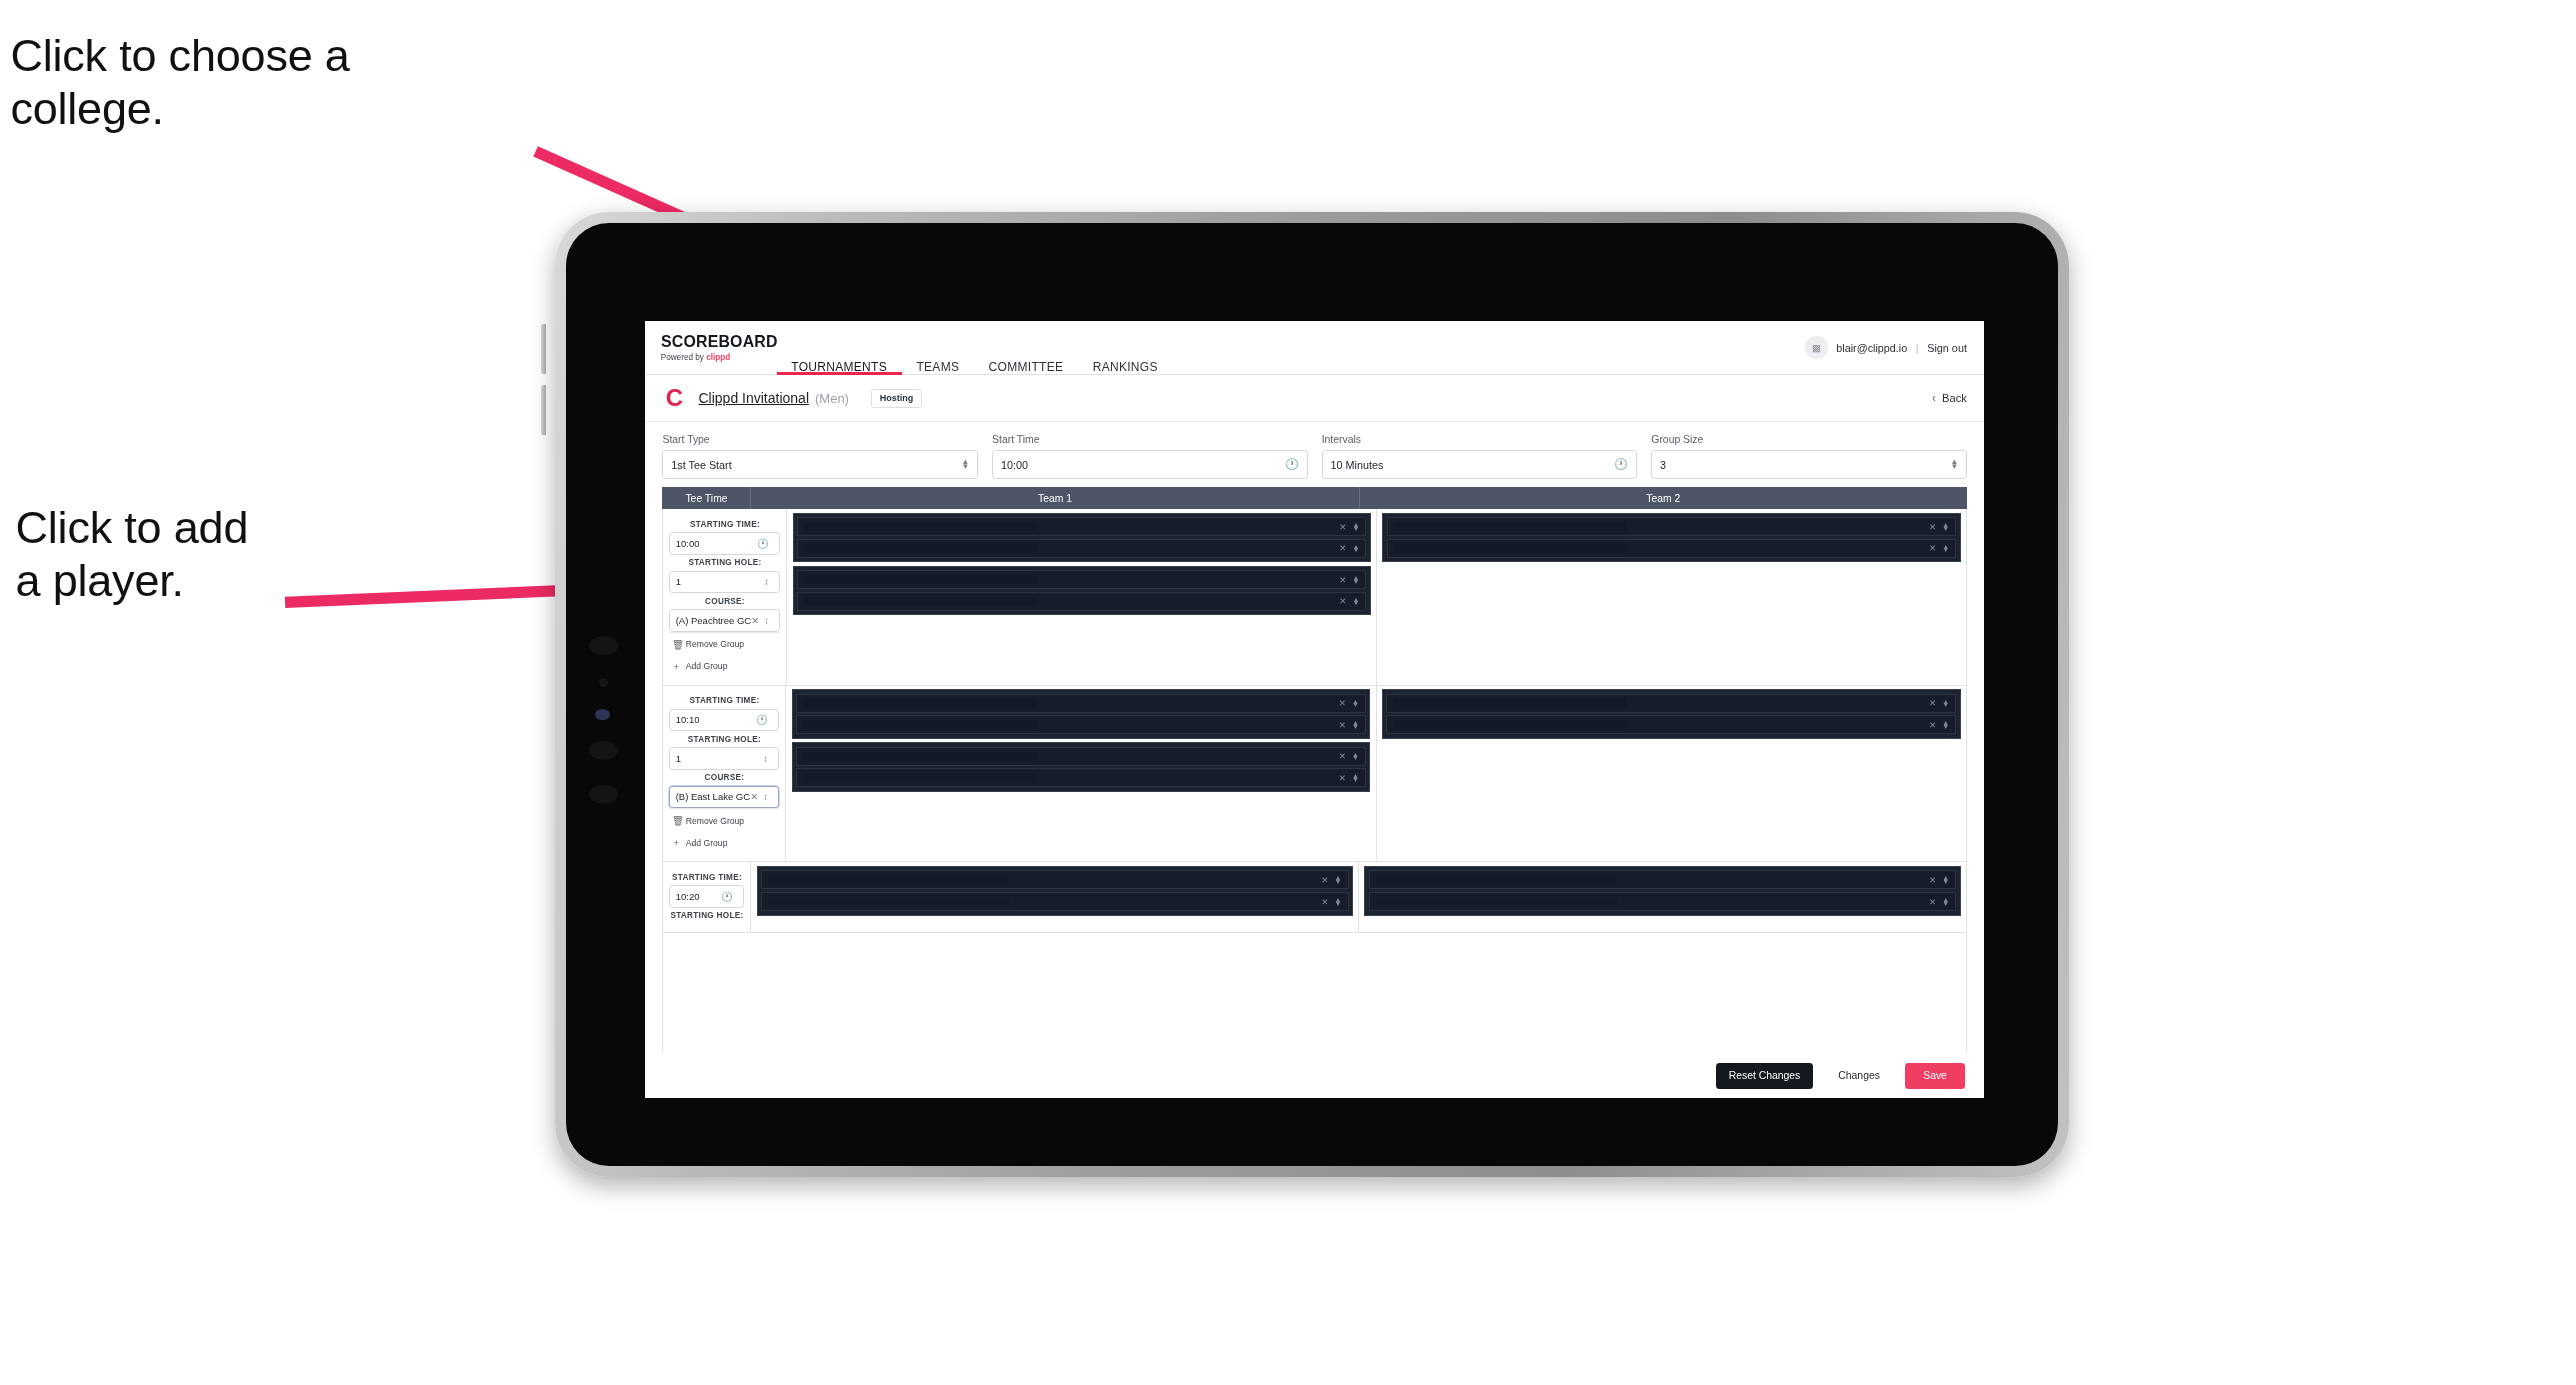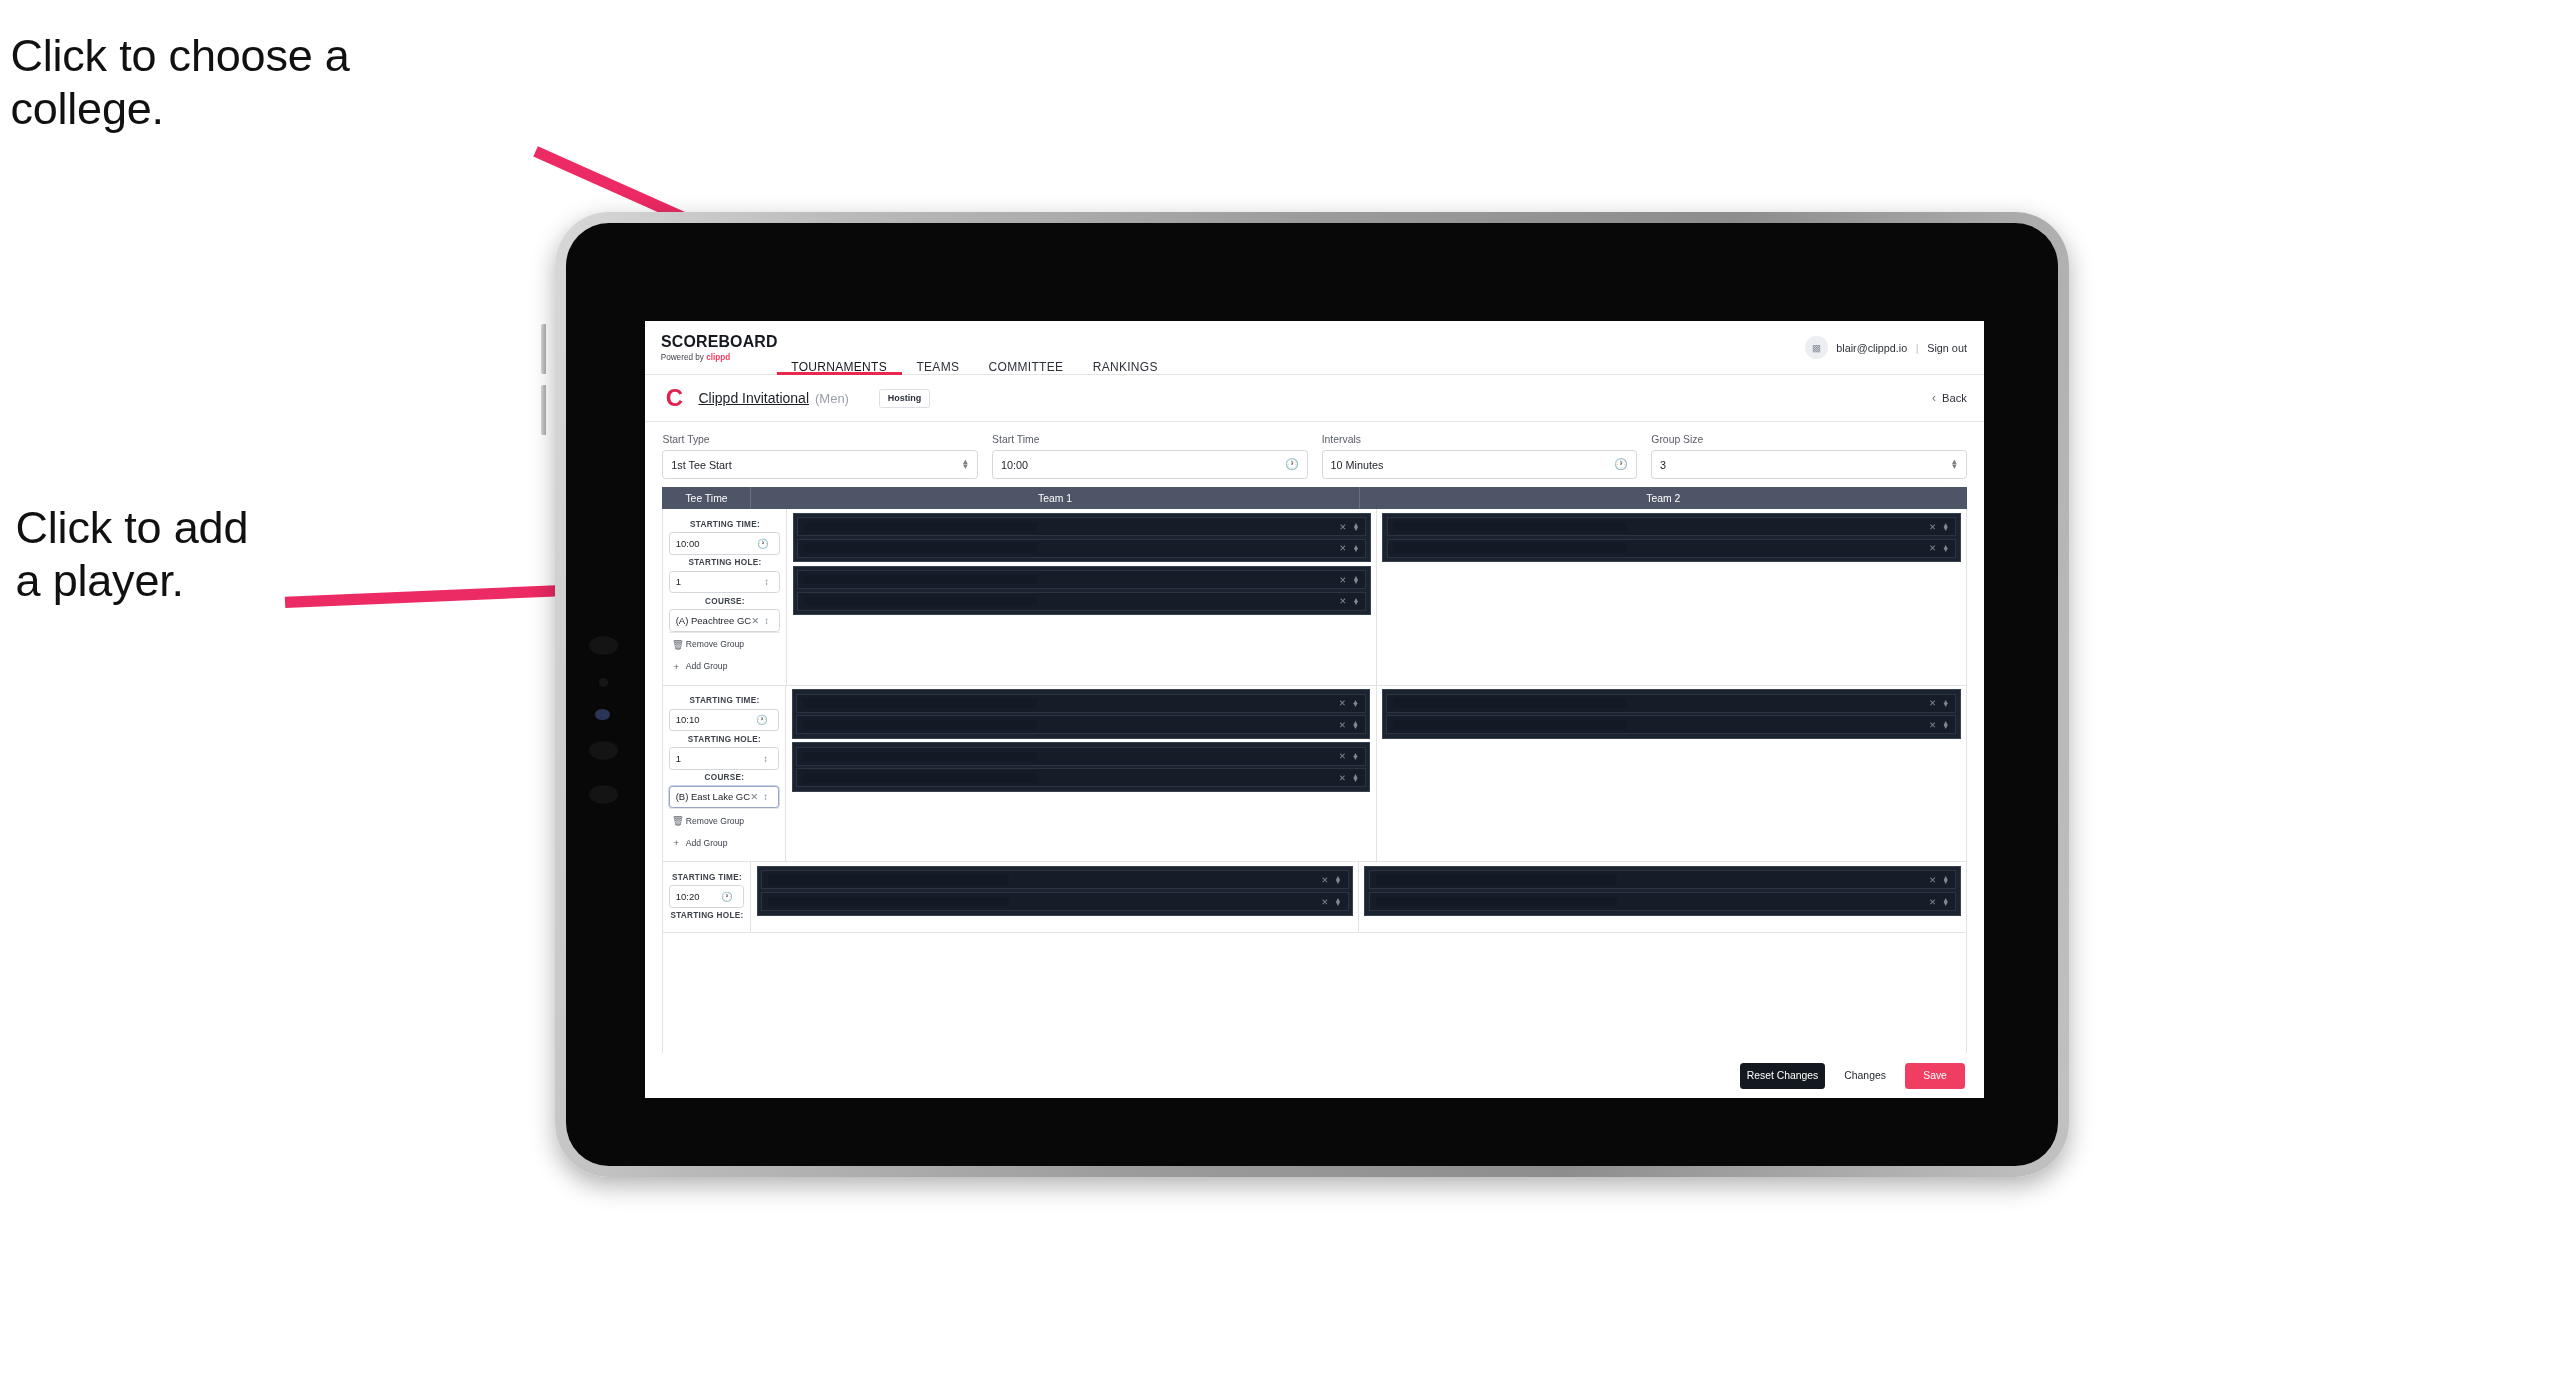--- a/index.html
+++ b/index.html
@@ -127,21 +127,21 @@
   }
   #clogo {
     width: 24px; height: 24px; margin-right: 12px;
     display: flex; align-items:center; justify-content:center;
     font-size: 24px; font-weight: 700; color: #e0224e; line-height: 1;
     font-family: "Liberation Sans", sans-serif;
   }
   #tourney-name { font-size: 14px; color: #1b1f26; text-decoration: underline; }
   #tourney-gender { font-size: 13px; color: #9ba0a8; margin-left: 6px; }
   #hosting-badge {
-    margin-left: 30px; font-size: 9px; color: #2b3038;
+    margin-left: 22px; font-size: 9px; color: #2b3038;
     border: 0.9px solid #dcdfe3; border-radius: 2.6px;
     padding: 3.5px 7.8px; background:#fff; font-weight:600;
   }
   #back-btn {
     margin-left: auto; display:flex; align-items:center; gap:6px;
     font-size: 11.2px; color: #2c3038; cursor: pointer;
   }
   #back-btn .chev { font-size: 12px; color:#6b7079; }
 
   
@@ -230,21 +230,21 @@
   .prow .px { color: #7f8794; font-size: 8.6px; margin-right: 6px; cursor:pointer; }
   .prow .pstep { color: #7f8794; font-size: 7px; line-height:3.5px; display:inline-flex; flex-direction:column; cursor:pointer;}
 
   
   #footer {
     flex: 0 0 45px; display: flex; align-items: center;
     justify-content: flex-end; gap: 12px; padding: 0 19px;
     background: #fff; border-top: 0.9px solid #ffffff;
   }
   .btn {
-    font-size: 10.4px; border-radius: 3.5px; padding: 7px 6px;
+    font-size: 10.4px; border-radius: 3.5px; padding: 7px 12px;
     cursor: pointer; border: 0.9px solid transparent; line-height:1;
   }
   #btn-reset { background: #14181f; color: #fff; }
   #btn-cancel { background: #fff; color: #24282f; }
   #btn-save { background: #ef3e62; color: #fff; padding: 7px 17.3px; }
 </style>
 </head>
 <body>
 
 <div id="stage">

